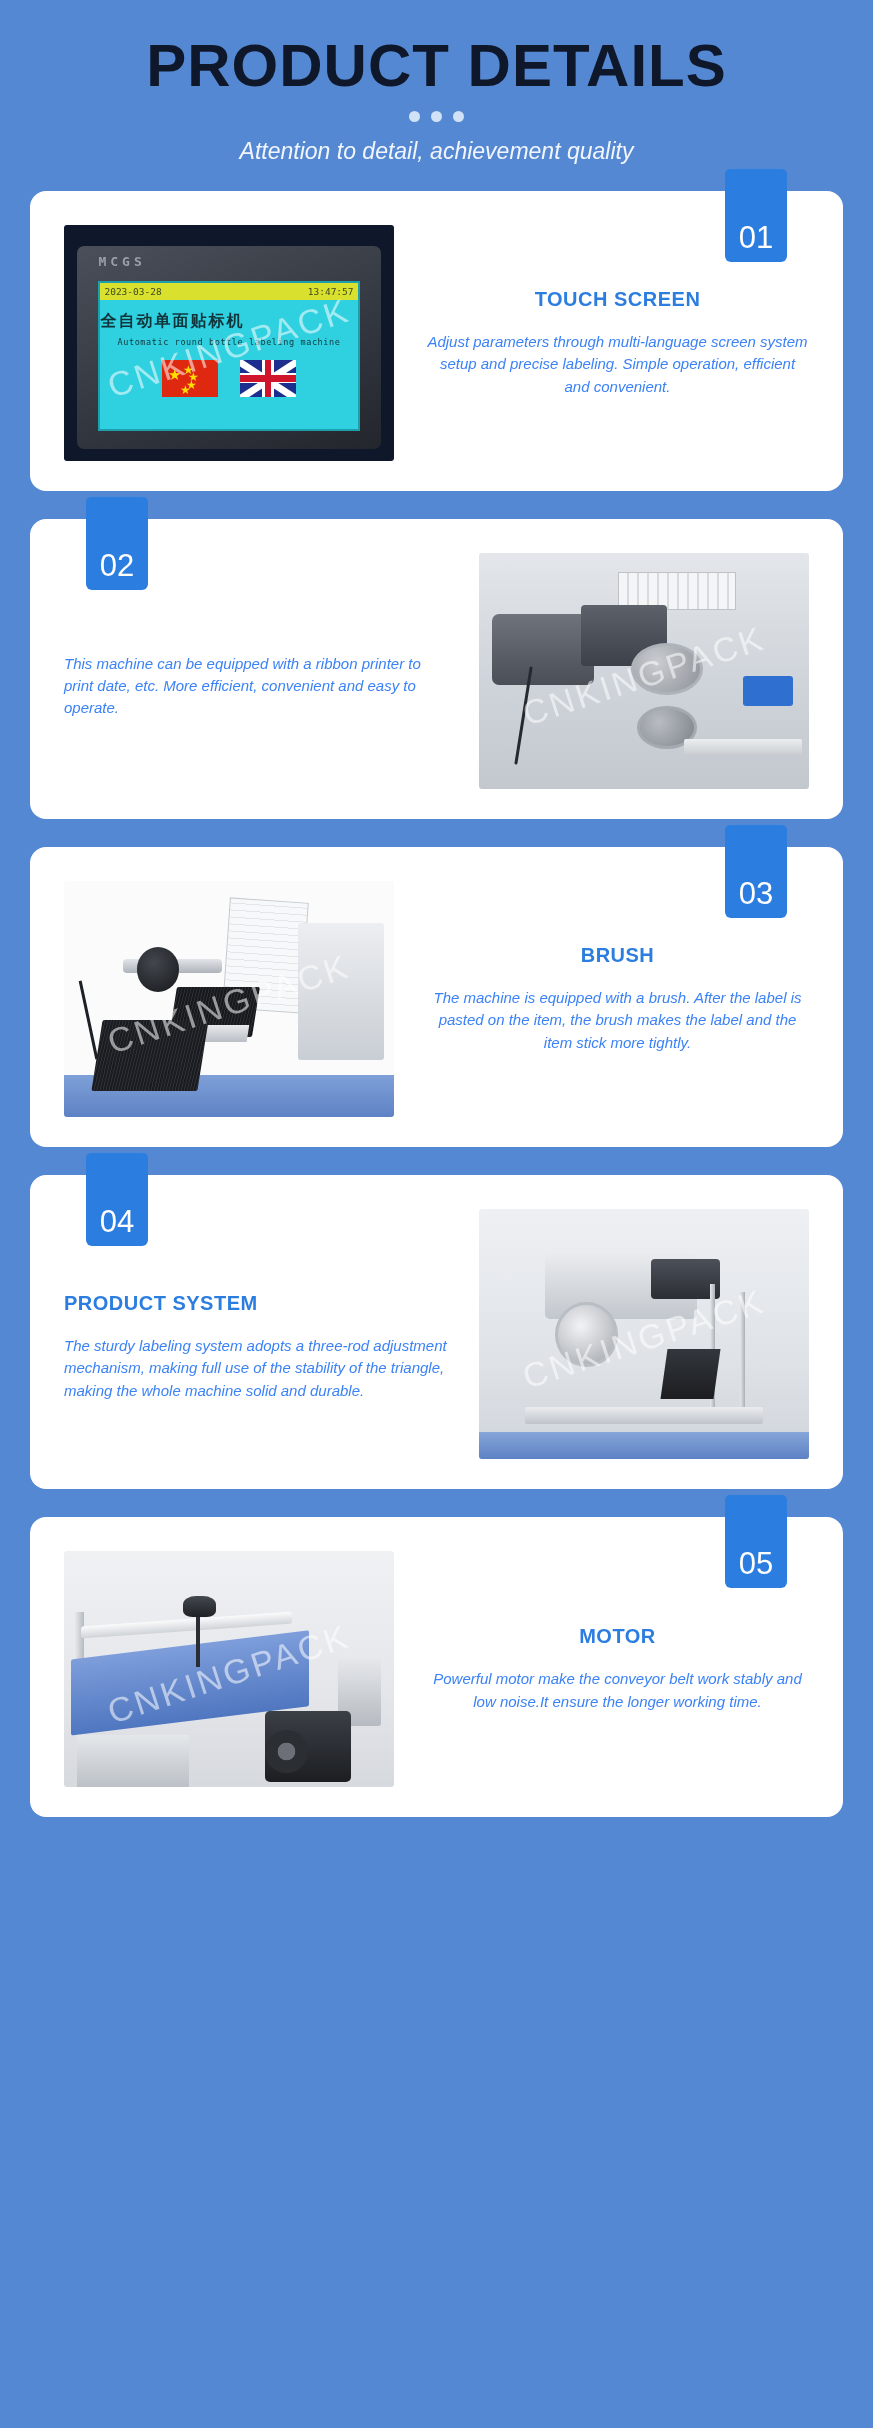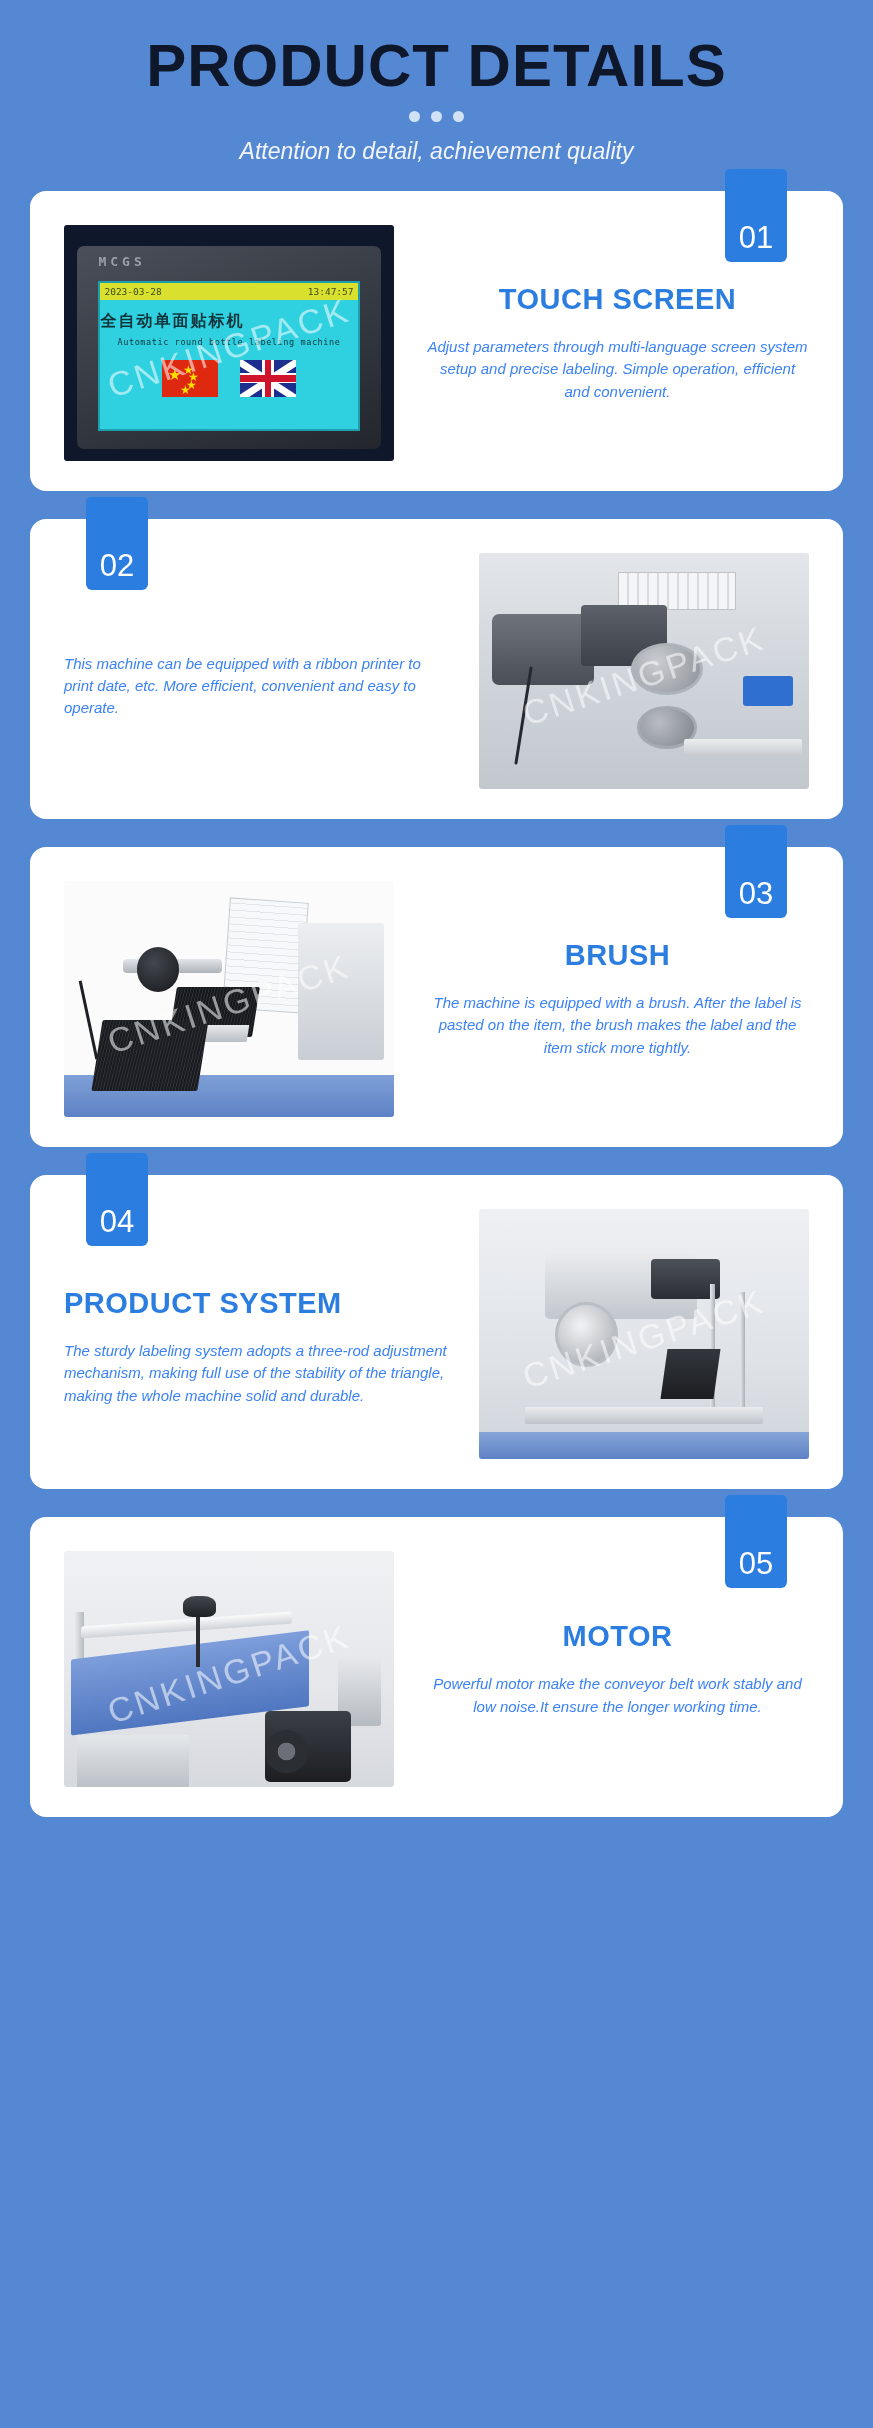--- a/index.html
+++ b/index.html
@@ -85,21 +85,21 @@
   }
   .badge.right { right: 56px; }
   .badge.left  { left: 56px; }
 
   
   .txt { flex: 1 1 0; min-width: 0; }
   .txt.center-right { text-align: center; padding-left: 6px; }
   .txt.center-left  { text-align: left; }
 
   .card-title {
-    font-size: 29px;
+    font-size: 20px;
     font-weight: bold;
     color: #2b7de0;
     letter-spacing: .5px;
     margin-bottom: 20px;
   }
   .card-body {
     font-size: 15px;
     line-height: 1.48;
     color: #3b82f6;
     font-weight: 400;

